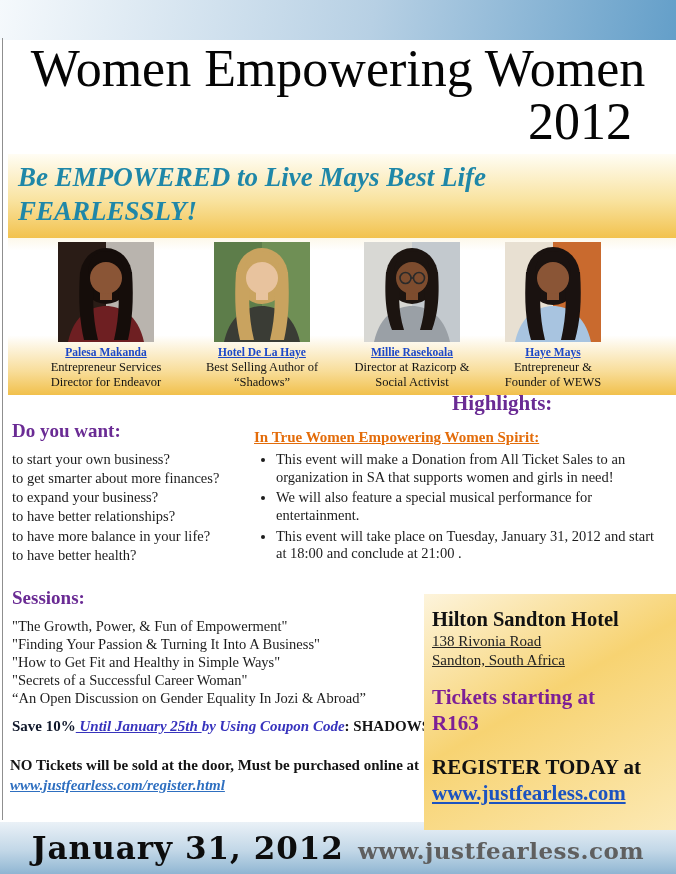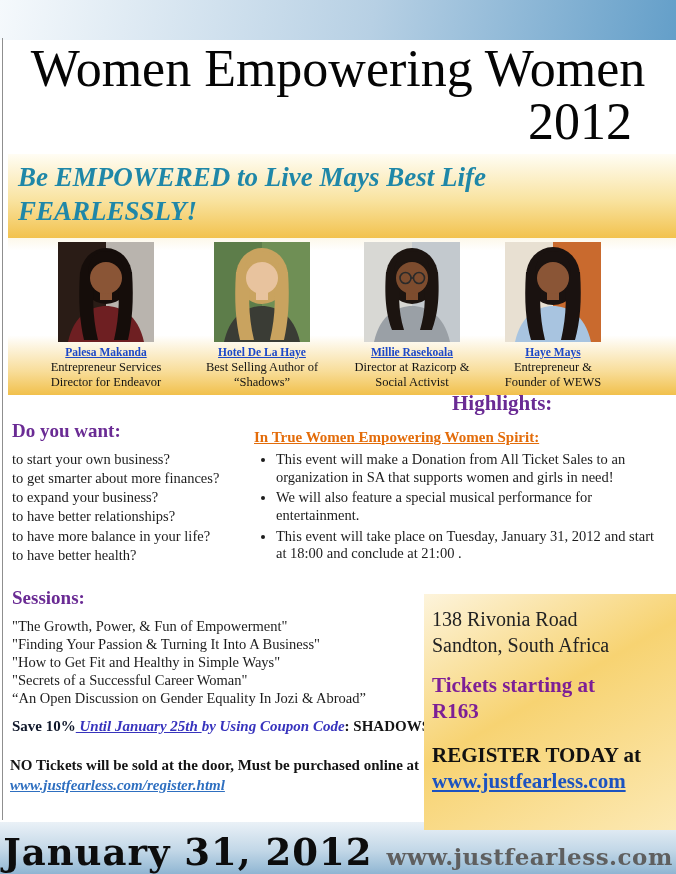--- a/index.html
+++ b/index.html
@@ -52,30 +52,30 @@
   .coupon-line .c-code { color:#141414; }
 
   .tickets-note { position:absolute; left:10px; top:756px; width:432px; font-size:15px;
     font-weight:bold; line-height:1.32; color:#141414; }
   .tickets-note .reg-link { color:#2e6fc0; font-style:italic; text-decoration:underline; cursor:pointer; }
 
   .venue-box { position:absolute; left:424px; top:594px; width:252px; height:236px; z-index:3;
     background:linear-gradient(150deg,#fdf4dc 0%,#f7d372 45%,#fce9b4 100%);
     padding:13px 6px 0 8px; }
   .venue-name { font-size:20.5px; font-weight:bold; color:#111; line-height:1.2; }
-  .venue-addr { font-size:20px; line-height:1.28; color:#222; }
+  .venue-addr { font-size:15px; line-height:1.28; color:#222;text-decoration:underline; }
   .venue-tickets { margin-top:15px; font-size:21px; font-weight:bold; color:#7d1f96; line-height:1.22; }
   .venue-register { margin-top:19px; font-size:21px; font-weight:bold; color:#111; line-height:1.22; }
   .venue-link { font-size:21px; font-weight:bold; color:#1c53c0; text-decoration:underline; cursor:pointer; }
 
   .footer-banner { position:absolute; left:0; top:822px; width:676px; height:52px; z-index:2;
     background:linear-gradient(180deg,#eaf1f7 0%,#c2d7e7 55%,#9dbfd8 88%,#8fb4d2 100%);
     display:flex; align-items:baseline; justify-content:center; gap:14px; padding-top:8px;
     font-family:"DejaVu Serif","Liberation Serif",serif; }
-  .footer-date { font-size:37px; font-weight:bold; color:#0d0d0d; letter-spacing:1px; }
+  .footer-date { font-size:31px; font-weight:bold; color:#0d0d0d; letter-spacing:1px; }
   .footer-site { font-size:23px; font-weight:bold; color:#5f5f5f; letter-spacing:0.5px; }
 
   a { text-decoration:underline; }
 </style>
 </head>
 <body>
 
 <div class="flyer">
 
   <div class="top-band"></div>
@@ -200,20 +200,21 @@
   <div class="coupon-line">
     <span class="c-save">Save 10%</span><span class="c-until"> Until January 25th </span><span class="c-by">by Using Coupon Code</span><span class="c-code">: SHADOWS</span>
   </div>
 
   <div class="tickets-note">
     <div>NO Tickets will be sold at the door, Must be purchased online at</div>
     <a class="reg-link">www.justfearless.com/register.html</a>
   </div>
 
   <div class="venue-box">
+    <div class="venue-name">Hilton Sandton Hotel</div>
     <div class="venue-addr">138 Rivonia Road</div>
     <div class="venue-addr">Sandton, South Africa</div>
     <div class="venue-tickets">
       <div>Tickets starting at</div>
       <div>R163</div>
     </div>
     <div class="venue-register">REGISTER TODAY at</div>
     <a class="venue-link">www.justfearless.com</a>
   </div>
 

